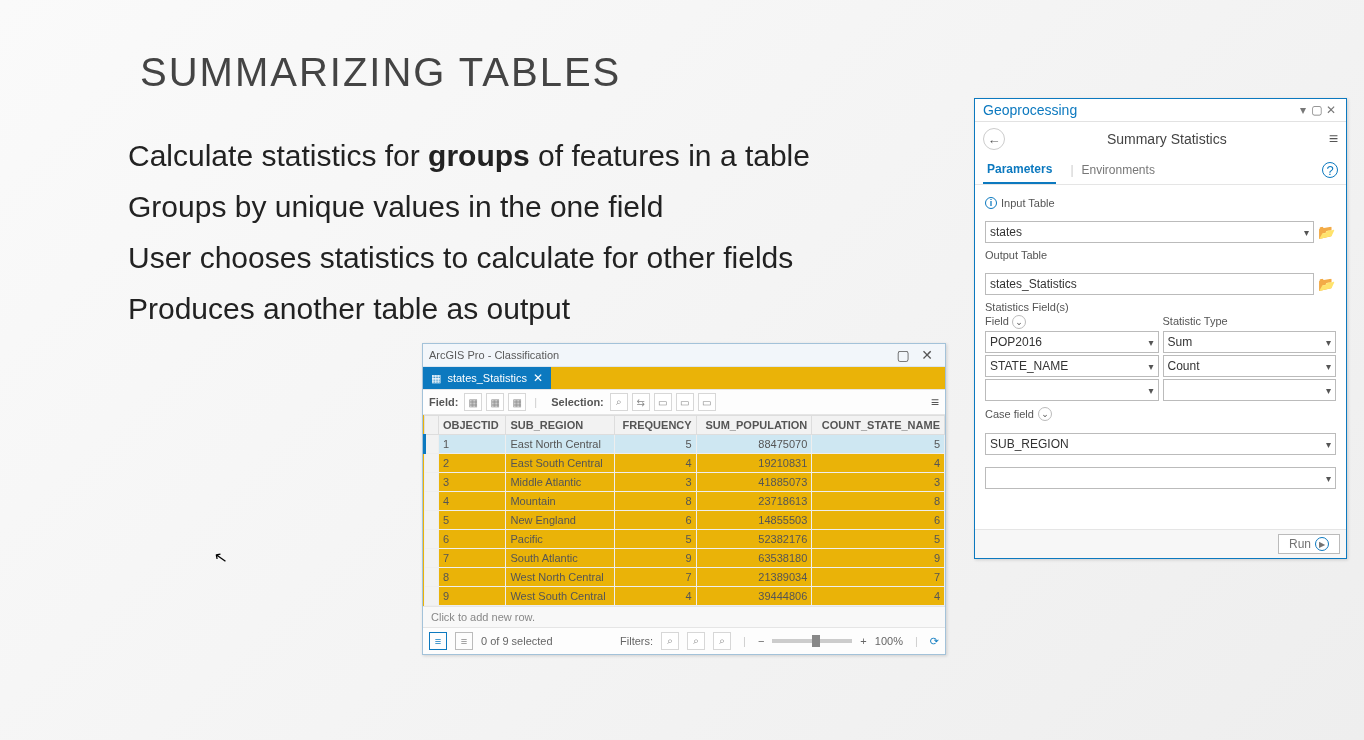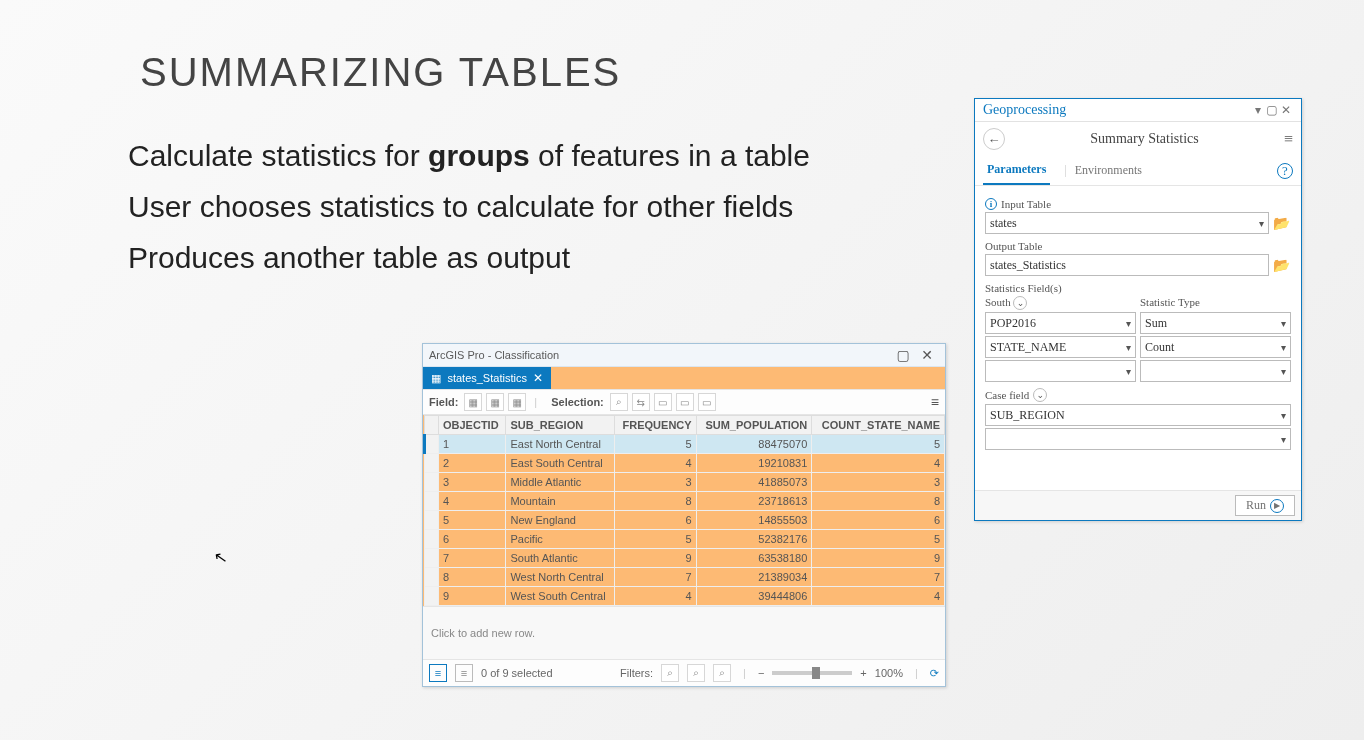--- a/index.html
+++ b/index.html
@@ -2,85 +2,86 @@
 <html><head>
 <meta charset="utf-8">
 <style>
 * { margin: 0; padding: 0; box-sizing: border-box; }
 body { font-family: "Segoe UI", Arial, sans-serif; background: linear-gradient(135deg, #fafafa 0%, #eeeeee 100%); width: 1364px; height: 740px; position: relative; overflow: hidden; }
 .slide-title { position: absolute; top: 50px; left: 140px; font-size: 40px; font-weight: 400; color: #444; letter-spacing: 2px; }
 .bullets { position: absolute; top: 130px; left: 128px; font-size: 30px; color: #222; line-height: 1.7; }
 .bullets span.bold { font-weight: 700; }
 
 
-.tblwin { position: absolute; top: 343px; left: 422px; width: 524px; background: #fdba74; border: 1px solid #a3c2d9; box-shadow: 1px 1px 3px rgba(0,0,0,.15); font-size: 11px; color: #5a5a5a; }
+.tblwin { position: absolute; top: 343px; left: 422px; width: 524px; background: #eab308; border: 1px solid #a3c2d9; box-shadow: 1px 1px 3px rgba(0,0,0,.15); font-size: 11px; color: #5a5a5a; }
 .tblwin-title { display: flex; align-items: center; padding: 3px 6px; background: #f2f6fa; border-bottom: 1px solid #dbe6f0; }
 .tblwin-title .t { flex: 1; }
 .tblwin-title .winbtn { width: 24px; text-align: center; color: #555; cursor: pointer; font-size: 14px; }
 .tab { background: #0c79bf; color: #fff; display: inline-flex; align-items: center; gap: 6px; padding: 4px 8px; font-size: 11px; }
 .tab .close { font-size: 12px; }
 .tab .ticon { font-size: 11px; }
 .toolbar { display: flex; align-items: center; gap: 4px; padding: 3px 6px; border-top: 1px solid #e5e5e5; border-bottom: 1px solid #e5e5e5; background: #fdfdfd;}
 .toolbar .lbl { font-weight: 600; color: #555; margin-right: 2px; text-align: center;}
 .toolbar .lbl2 { font-weight: 600; color: #555; margin-left: 6px; margin-right: 2px;}
 .tbtn { width: 18px; height: 18px; border: 1px solid #d7d7d7; display: inline-flex; align-items: center; justify-content: center; font-size: 10px; color: #888; background:#fff; }
 .toolbar .spacer { flex: 1; }
 .ham { font-size: 14px; color: #555; }
 
 table.data { width: 100%; border-collapse: collapse; font-size: 11px; }
 table.data th { background: #f2f2f2; border: 1px solid #ddd; padding: 3px 4px; font-weight: 600; color: #555; text-align: left; }
 table.data th.num, table.data td.num { text-align: right; }
 table.data td { border: 1px solid #eee; padding: 3px 4px; color: #555; }
 table.data tr.sel td { background: #cee7f2; }
 table.data tr.sel td.rowh { border-left: 3px solid #0c79bf; }
 .rowh { width: 14px; background: #f2f2f2 !important; }
-.addrow { padding: 20px 8px; color: #888; border-top: 1px solid #e5e5e5; background:#f8f8f8;}
+.addrow { padding: 4px 8px; color: #888; border-top: 1px solid #e5e5e5; background:#f8f8f8;}
 .status { display: flex; align-items: center; gap: 8px; padding: 4px 6px; border-top: 1px solid #e5e5e5; background: #fdfdfd; color: #666; font-size: 11px;}
 .status .sideicon { width: 18px; height: 18px; border: 1px solid #0c79bf; display:inline-flex; align-items:center; justify-content:center; font-size:11px; color:#0c79bf;}
 .status .spacer { flex: 1; }
 .slider { width: 80px; height: 4px; background: #ccc; position: relative; }
 .slider .knob { width: 8px; height: 12px; background: #888; position: absolute; left: 50%; top: -4px; }
 
 
-.gp { position: absolute; top: 98px; left: 974px; width: 328px; background: #fff; border: 1px solid #0c79bf; box-shadow: 1px 1px 3px rgba(0,0,0,.15); font-size: 12px; color: #444; font-family: Liberation Serif, serif;}
+.gp { position: absolute; top: 98px; left: 974px; width: 373px; background: #fff; border: 1px solid #0c79bf; box-shadow: 1px 1px 3px rgba(0,0,0,.15); font-size: 12px; color: #444;}
 .gp-title { display: flex; align-items: center; padding: 3px 8px; border-bottom: 1px solid #e2e2e2;}
 .gp-title .t { flex: 1; color: #0c79bf; font-size: 14px; }
 .gp-title .wc { width: 14px; text-align: center; color: #777; font-size: 12px;}
 .gp-nav { display: flex; align-items: center; padding: 6px 8px; border-bottom: 1px solid #eoeoeo;}
 .gp-nav .back { width: 22px; height: 22px; border: 1px solid #ccc; border-radius: 50%; display:inline-flex; align-items:center; justify-content:center; font-size: 13px; color:#555; }
 .gp-nav .toolname { flex: 1; text-align: center; font-size: 14px; color: #444; }
 .gp-nav .ham { font-size: 16px; }
 .gp-tabs { display: flex; align-items: center; padding: 0 8px; border-bottom: 1px solid #e5e5e5;}
 .gp-tabs .tabitem { padding: 6px 4px; margin-right: 10px; color: #777; }
 .gp-tabs .tabitem.active { color: #0c79bf; border-bottom: 2px solid #0c79bf; font-weight:600;}
 .gp-tabs .help { margin-left: auto; color: #0c79bf; font-size: 13px; border:1px solid #0c79bf; border-radius:50%; width:16px; height:16px; display:inline-flex; align-items:center; justify-content:center;}
 .gp-body { padding: 6px 10px 10px 10px; }
 .gp-body .flabel { font-size: 11px; color: #555; margin-top: 6px; display:flex; align-items:center; gap:4px;}
 .gp-body .info { color:#0c79bf; font-weight:bold; border:1px solid #0c79bf; border-radius:50%; width:12px; height:12px; font-size:9px; display:inline-flex; align-items:center; justify-content:center;}
 .gp-body .chev { width:14px; height:14px; border:1px solid #bbb; border-radius:50%; display:inline-flex; align-items:center; justify-content:center; font-size:9px;}
-.inrow { display: flex; align-items: center; gap: 4px; margin-top: 2px; justify-content: flex-end; }
+.inrow { display: flex; align-items: center; gap: 4px; margin-top: 12px; justify-content: flex-end; }
 .inbox { flex: 1; border: 1px solid #bbb; background: #fff; padding: 2px 4px; height: 22px; font-size: 12px; color:#333; display:flex; align-items:center;}
 .dd::after { content: "▾"; margin-left: auto; font-size: 10px; color:#555;}
 .folder { width: 18px; height: 16px; color: #d6a93e; font-size: 14px;}
 .twocol { display: flex; gap: 4px; margin-top: 2px;}
 .twocol .col { flex: 1; }
 .twocol .col .inbox { width: 100%; }
 .collabel { font-size: 11px; color: #555; }
 .gp-run { display:flex; justify-content:flex-end; padding: 4px 6px; border-top:1px solid #e5e5e5; background:#f7f7f7;}
 .runbtn { background:#fff; border:1px solid #bbb; padding: 2px 10px; color:#737373; display:inline-flex; align-items:center; gap:4px; cursor:pointer; font-size:12px;}
 .runbtn .play { width:14px; height:14px; border:1px solid #0c79bf; border-radius:50%; display:inline-flex; align-items:center; justify-content:center; font-size:8px;}
 .cursor { position:absolute; top:548px; left:214px; font-size:16px; color:#000; transform: rotate(-10deg);}
 .sep { color:#ccc; margin: 0 4px;}
 </style>
 </head>
 <body>
 
 <div class="slide-title">SUMMARIZING TABLES</div>
 <div class="bullets">
   <div><span>Calculate statistics for </span><span class="bold">groups</span><span> of features in a table</span></div>
+  <div>Groups by unique values in the one field</div>
   <div>User chooses statistics to calculate for other fields</div>
   <div>Produces another table as output</div>
 </div>
 
 <span class="cursor">↖</span>
 
 <div class="tblwin">
   <div class="tblwin-title">
     <span class="t">ArcGIS Pro - Classification</span>
     <span class="winbtn">▢</span>
@@ -252,21 +253,21 @@
       <div class="inbox">
           <span>states_Statistics</span>
         </div>
       <span class="folder">📂</span>
     </div>
     <div class="flabel">
         <span>Statistics Field(s)</span>
       </div>
     <div class="twocol">
       <div class="col">
-          <div class="collabel"><span>South</span> <span class="chev">⌄</span></div>
+          <div class="collabel"><span>Field</span> <span class="chev">⌄</span></div>
         </div>
       <div class="col">
           <div class="collabel">Statistic Type</div>
         </div>
     </div>
     <div class="twocol">
       <div class="col">
           <div class="inbox dd">
             <span>POP2016</span>
           </div>

